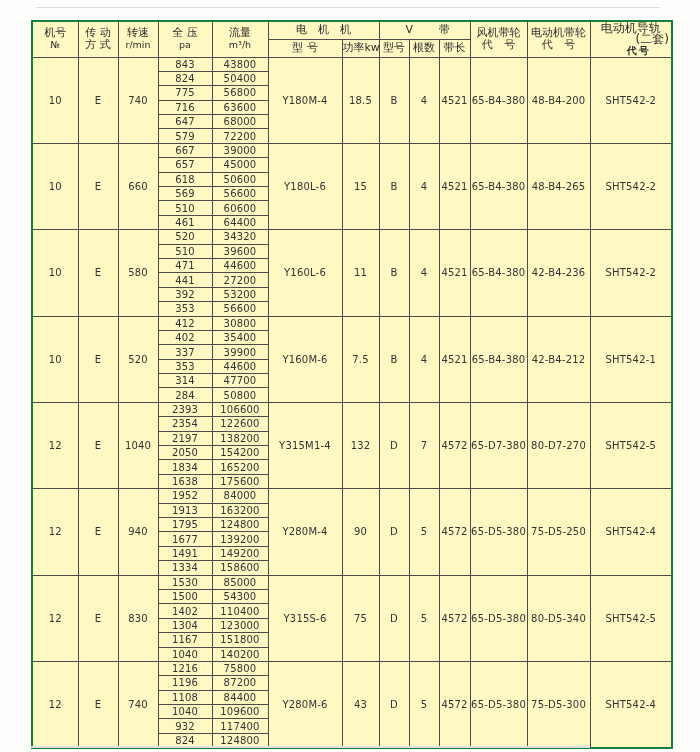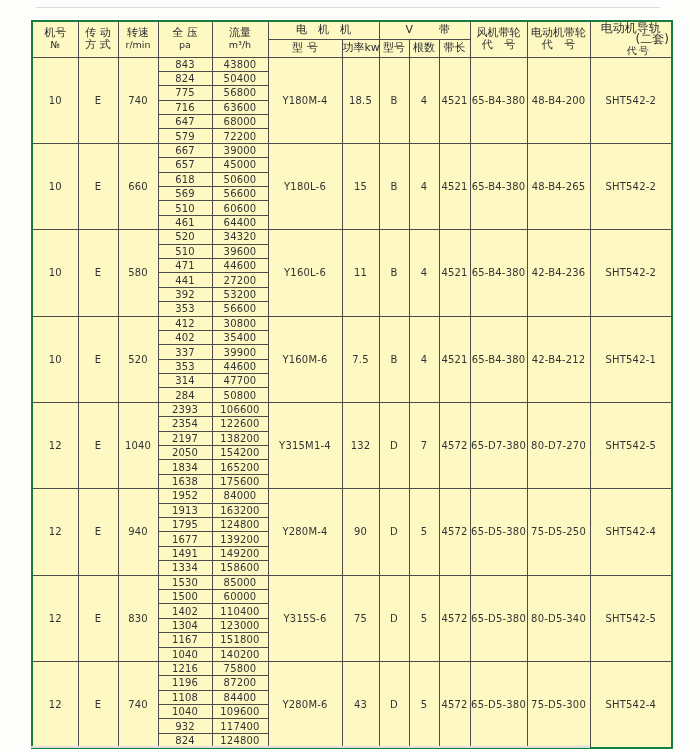--- a/index.html
+++ b/index.html
@@ -31,21 +31,21 @@
   thead tr { height:18px; }
   thead th { font-size:11px; line-height:1.15; }
   thead .hz { font-size:11px; }
   thead .sub { font-size:9.5px; }
   .sp2 { letter-spacing:4px; padding-left:4px; }
   .motor-group { letter-spacing:11px; text-indent:11px; }
   .vbelt-group { letter-spacing:26px; text-indent:26px;margin-left:44px; }
   .rail-head div { line-height:11px; }
   .rail-head .rl1 { font-size:12px; }
   .rail-head .rl2 { font-size:12px;padding-left:43px; }
-  .rail-head .rl3 { font-size:10px; letter-spacing:2px; padding-left:16px; }
+  .rail-head .rl3 { font-size:10px; letter-spacing:2px; padding-left:16px;font-weight:bold; }
   tbody tr.body-row { height:14.4px; }
   tbody td { font-size:10.5px; color:#333; }
   tbody td.num { font-size:10px; letter-spacing:0.2px; }
   tbody tr.grp-first td { border-top:1px solid #3d3d3d; }
 </style>
 </head>
 <body>
 
 <div class="scan-line-top"></div>
 
@@ -332,21 +332,21 @@
         <td class="num" rowspan="6">75</td>
         <td class="num" rowspan="6">D</td>
         <td class="num" rowspan="6">5</td>
         <td class="num" rowspan="6">4572</td>
         <td class="num" rowspan="6">65-D5-380</td>
         <td class="num" rowspan="6">80-D5-340</td>
         <td class="num" rowspan="6">SHT542-5</td>
       </tr>
       <tr class="body-row">
         <td class="num">1500</td>
-        <td class="num">60000</td>
+        <td class="num">54300</td>
       </tr>
       <tr class="body-row">
         <td class="num">1402</td>
         <td class="num">110400</td>
       </tr>
       <tr class="body-row">
         <td class="num">1304</td>
         <td class="num">123000</td>
       </tr>
       <tr class="body-row">

